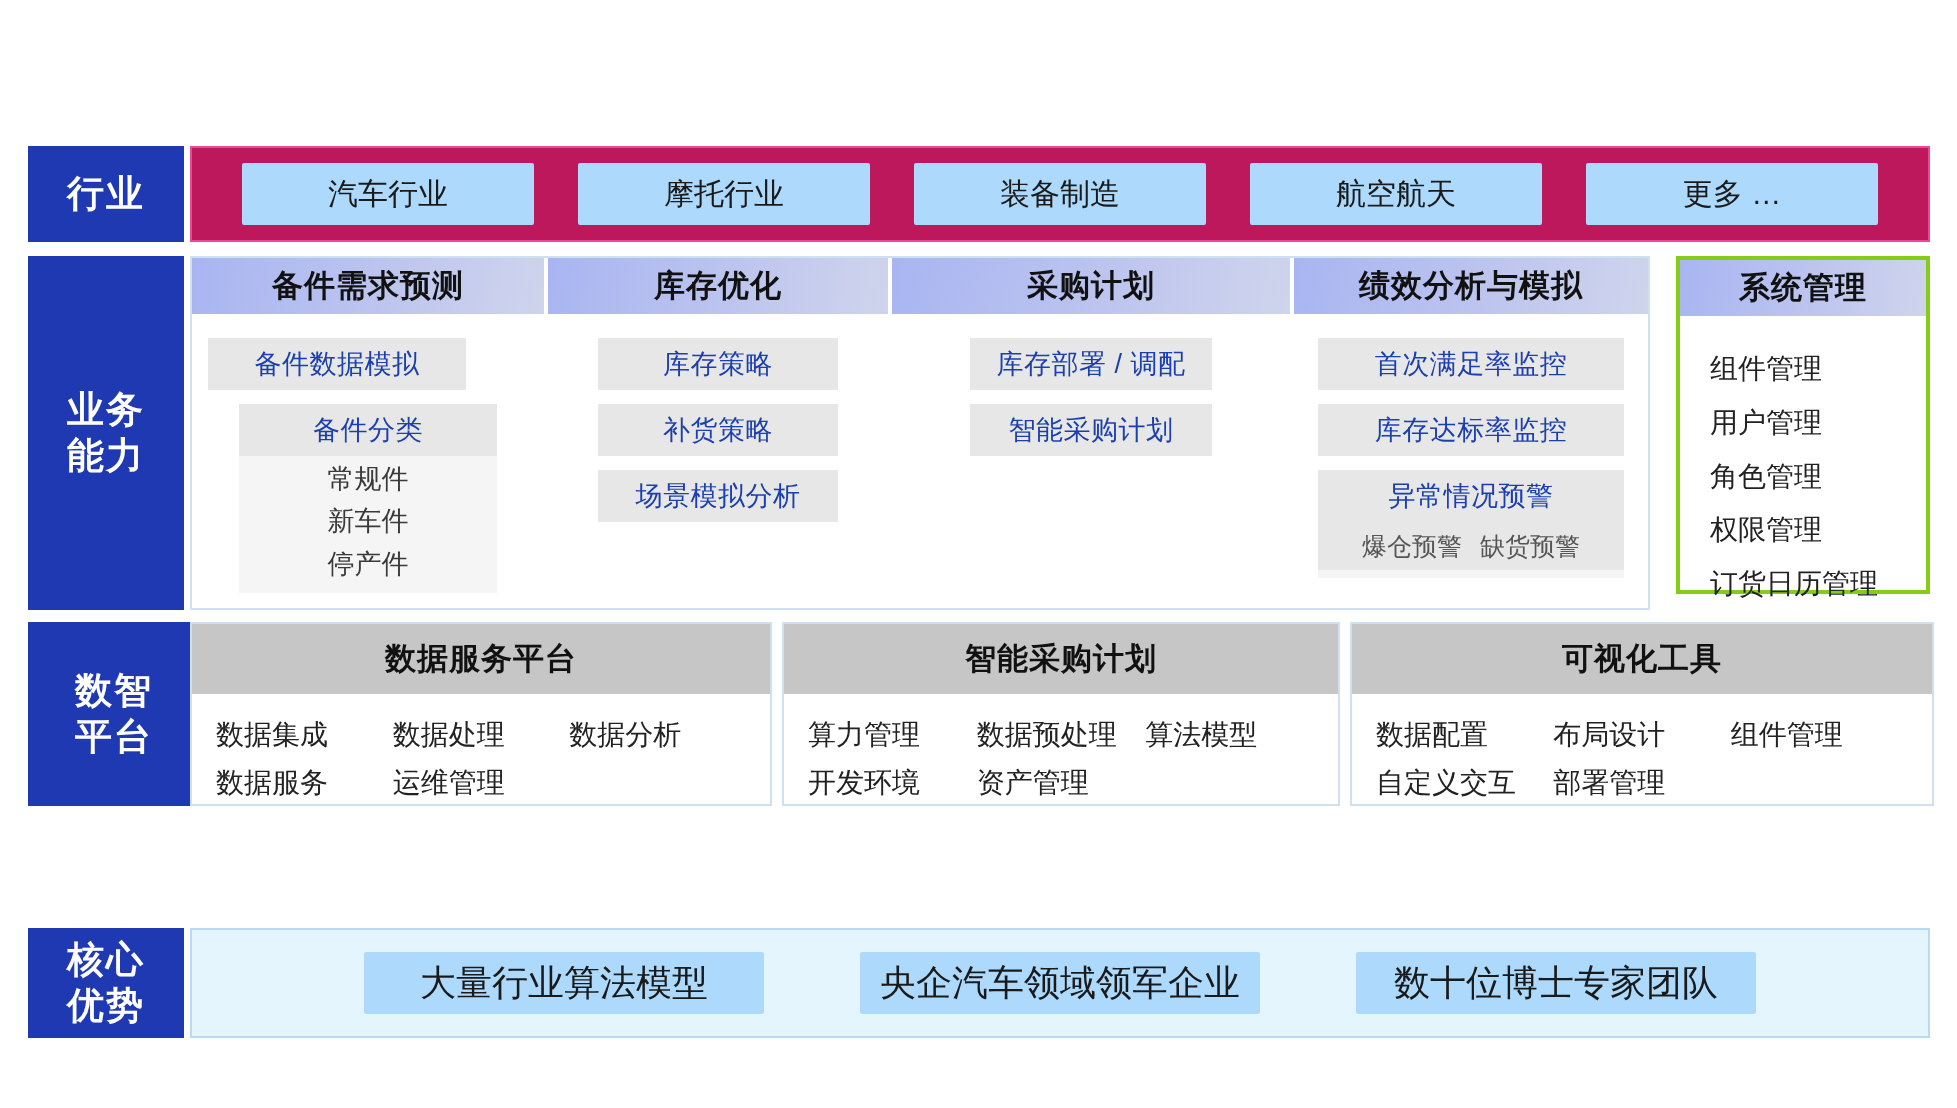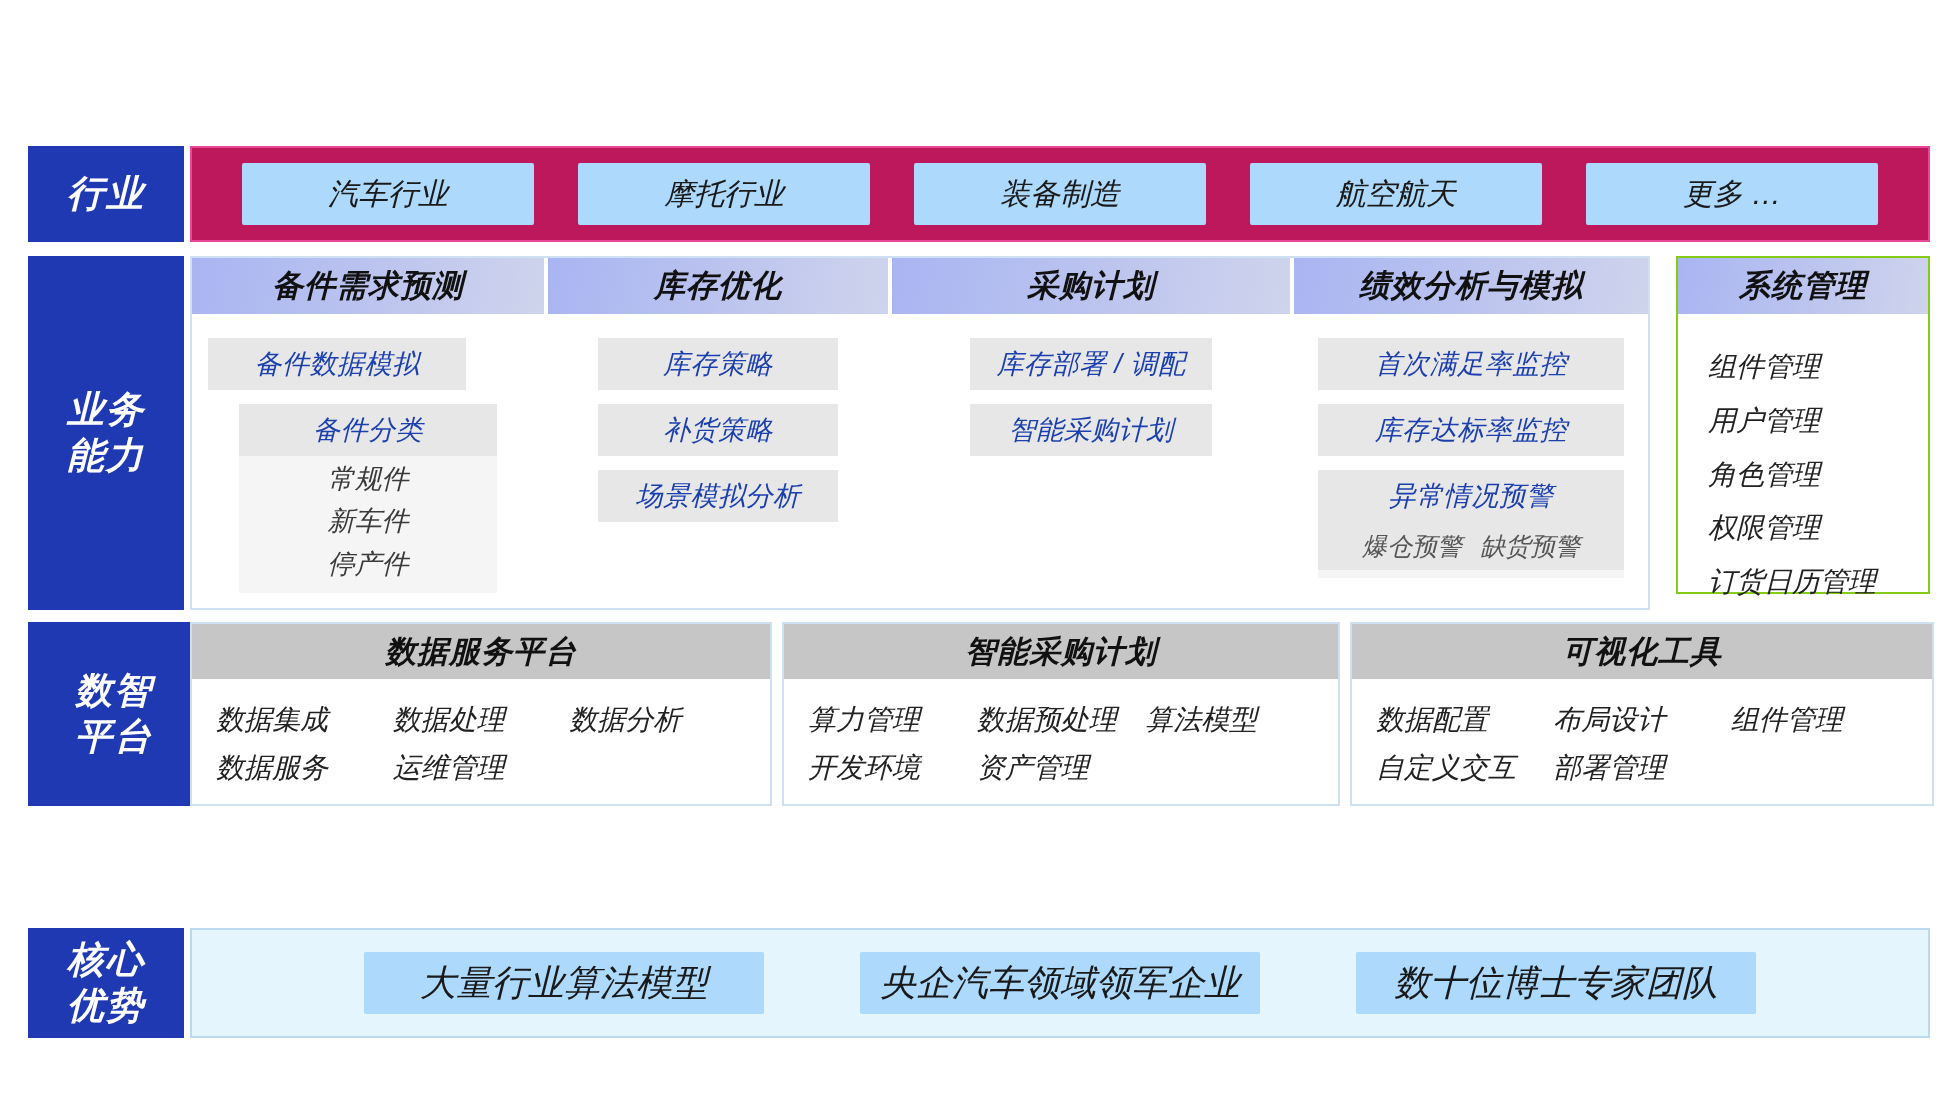--- a/index.html
+++ b/index.html
@@ -17,21 +17,21 @@
   }
 
   #canvas {
     position: absolute;
     left: 0; top: 0;
     width: 1957px;
     height: 1108px;
   }
 
   
-  .abs { position: absolute; box-sizing: border-box; font-style: italic; }
+  .abs { position: absolute; box-sizing: border-box; }
 
   
   .rowlabel {
     background: #1f39b3;
     color: #ffffff;
     display: flex;
     align-items: center;
     justify-content: center;
     text-align: center;
     font-size: 37px;
@@ -63,21 +63,21 @@
     border-radius: 2px;
   }
 
   
   #biz-panel {
     background: #ffffff;
     border: 2px solid #cfe0f3;
   }
   #sysmgmt-panel {
     background: #ffffff;
-    border: 2px solid #84cc16;
+    border: 4px solid #84cc16;
   }
   .biz-col { position: absolute; top: 0; bottom: 0; }
   .biz-head {
     height: 56px;
     background: linear-gradient(100deg, #a9b5f2 0%, #b9c2ef 45%, #cfd4ec 100%);
     color: #111111;
     font-size: 31px;
     font-weight: 700;
     display: flex;
     align-items: center;
@@ -128,21 +128,21 @@
   }
 
   
   .plat-card {
     background: #ffffff;
     border: 2px solid #cfe0f3;
     position: absolute;
     top: 0; bottom: 0;
   }
   .plat-head {
-    height: 55px;
+    height: 70px;
     background: #c6c6c6;
     color: #111111;
     font-size: 31px;
     font-weight: 700;
     display: flex;
     align-items: center;
     justify-content: center;
     letter-spacing: 1px;
   }
   .plat-grid {

